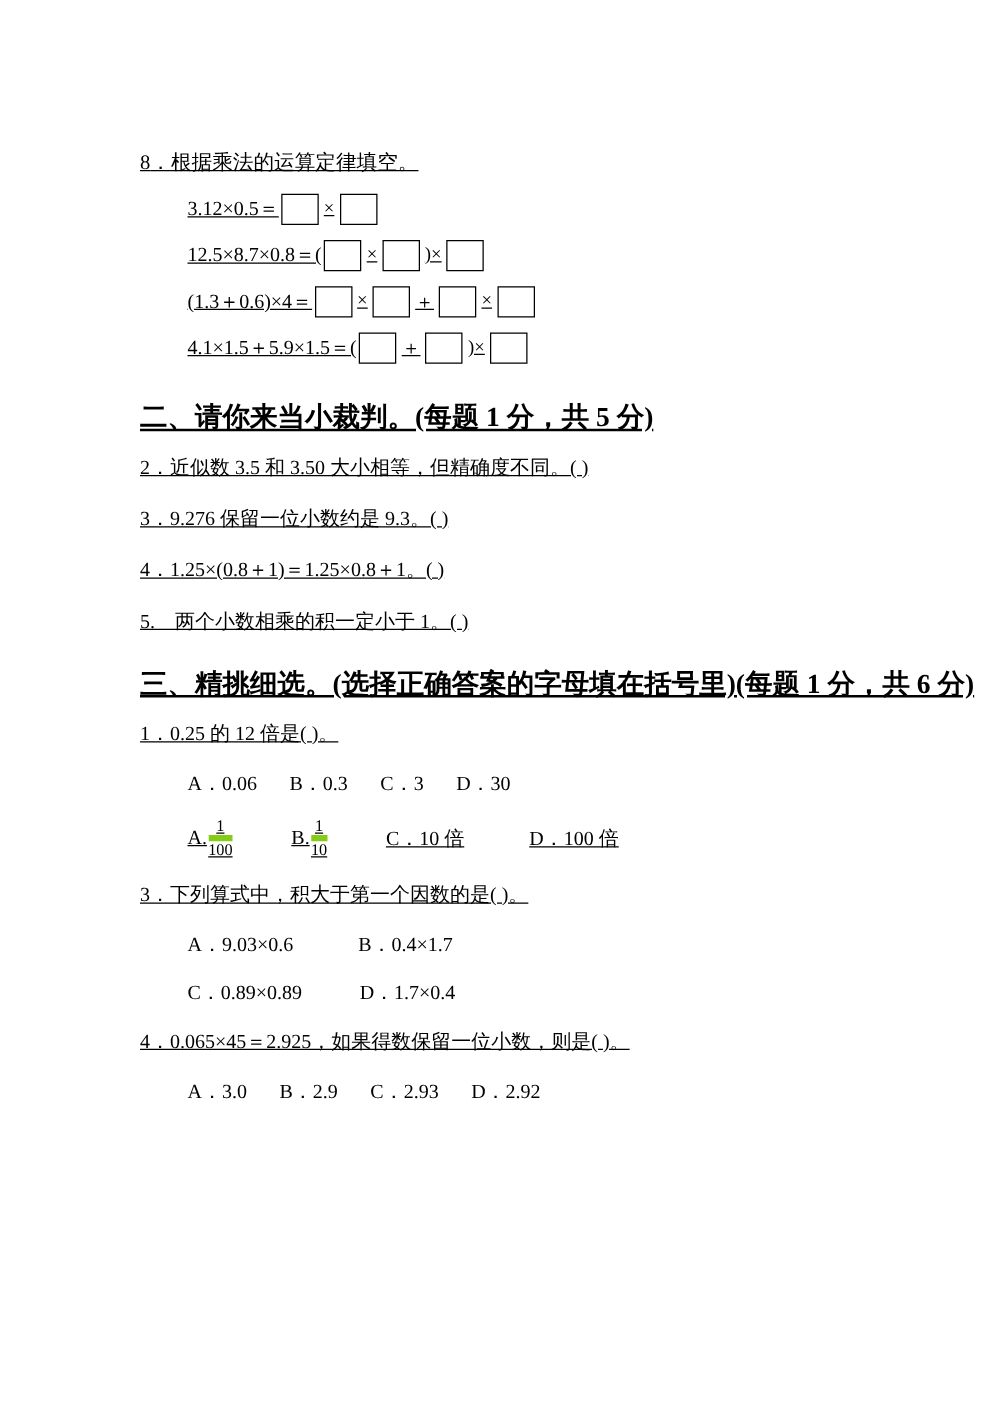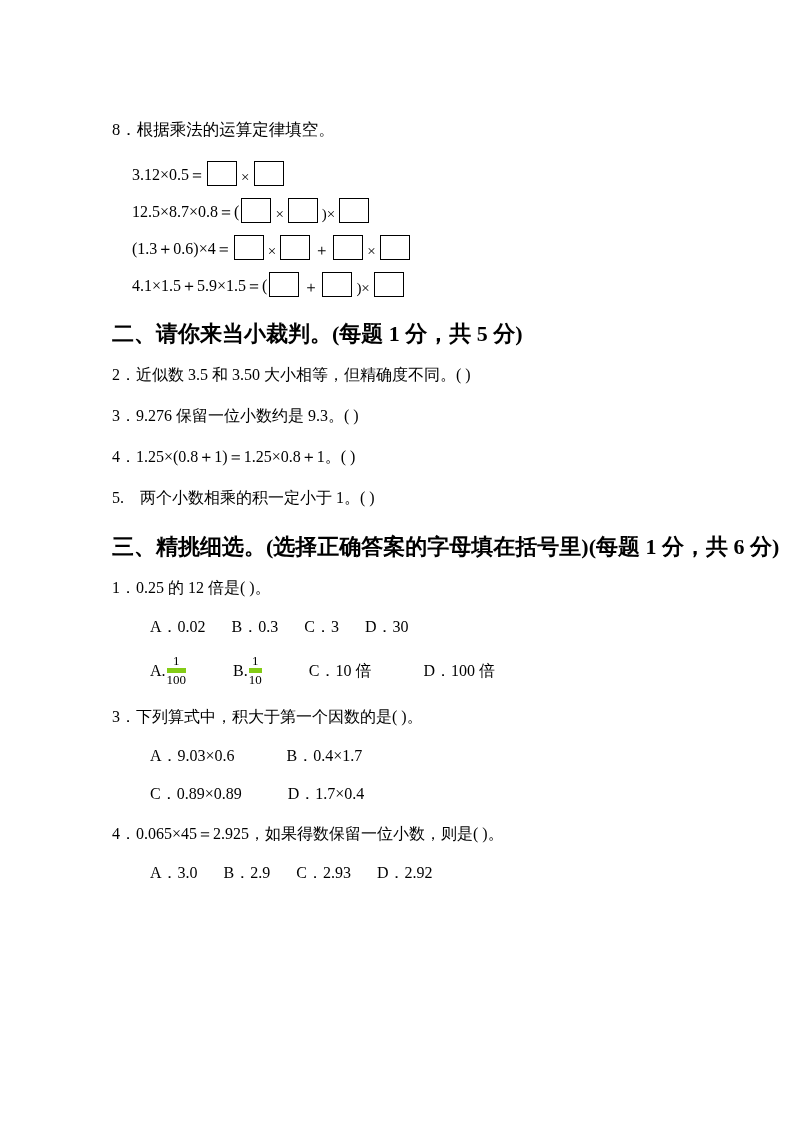--- a/index.html
+++ b/index.html
@@ -15,35 +15,36 @@
     position: relative;
     overflow: hidden;
   }
   .page {
     position: absolute;
     left: 0; top: 0;
     width: 793px;
     height: 1122px;
     box-sizing: border-box;
     padding: 118px 90px 0 112px;
+    text-decoration: underline;
   }
   .q-block { margin-bottom: 0; }
 
   .q-head {
     font-size: 16.5px;
     line-height: 1.5;
     margin-bottom: 6px;
     white-space: nowrap;
   }
   .num-dot { letter-spacing: 0; }
 
   .eq-row {
     display: flex;
-    align-items: flex-end;
-    margin-left: 20px;
+    align-items: center;
+    margin-left: 38px;
     height: 37px;
     font-size: 16px;
   }
   .eq-text {
     font-family: "Liberation Serif", serif;
     font-size: 16px;
     white-space: nowrap;
   }
   .box {
     display: inline-block;
@@ -148,21 +149,21 @@
   <div class="section-title">二、请你来当小裁判。(每题 1 分，共 5 分)</div>
   <div class="tf-item">2．近似数 3.5 和 3.50 大小相等，但精确度不同。(        )</div>
   <div class="tf-item">3．9.276 保留一位小数约是 9.3。(        )</div>
   <div class="tf-item">4．1.25×(0.8＋1)＝1.25×0.8＋1。(        )</div>
   <div class="tf-item">5.　两个小数相乘的积一定小于 1。(        )</div>
 
   <div class="section-title">三、精挑细选。(选择正确答案的字母填在括号里)(每题 1 分，共 6 分)</div>
 
   <div class="mc-item">1．0.25 的 12 倍是(        )。</div>
   <div class="mc-options">
-    <span class="opt">A．0.02</span><span class="sp-wide"></span><span class="opt">B．0.3</span><span class="sp-wide"></span><span class="opt">C．3</span><span class="sp-wide"></span><span class="opt">D．30</span>
+    <span class="opt">A．0.06</span><span class="sp-wide"></span><span class="opt">B．0.3</span><span class="sp-wide"></span><span class="opt">C．3</span><span class="sp-wide"></span><span class="opt">D．30</span>
   </div>
 
   <div class="mc-line-with-frac">
     <span class="opt">A.</span>
     <span class="frac">
       <span class="num">1</span>
       <span class="den">100</span>
     </span>
     <span class="sp-wide"></span>
       <span class="sp-mid"></span>

